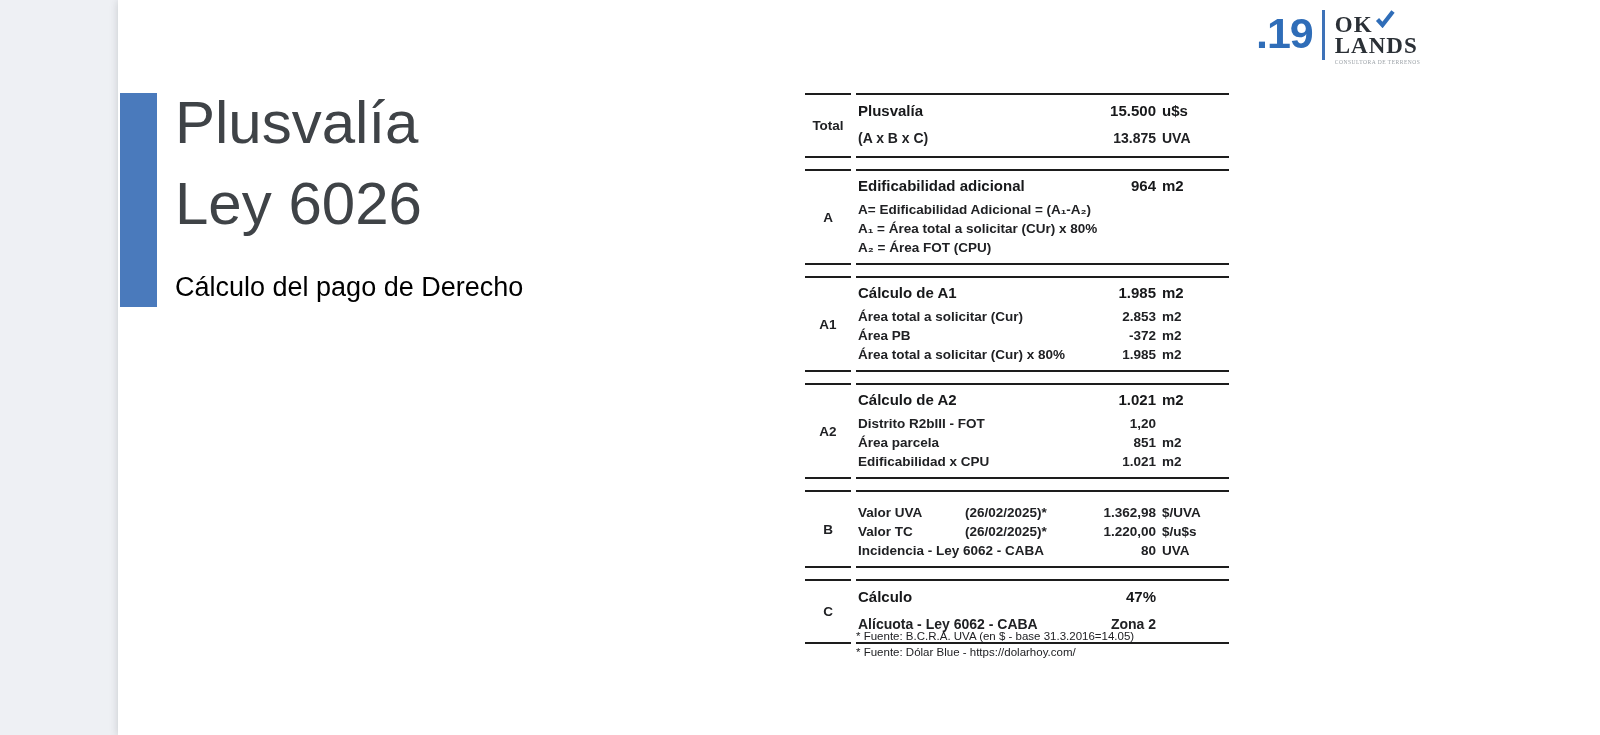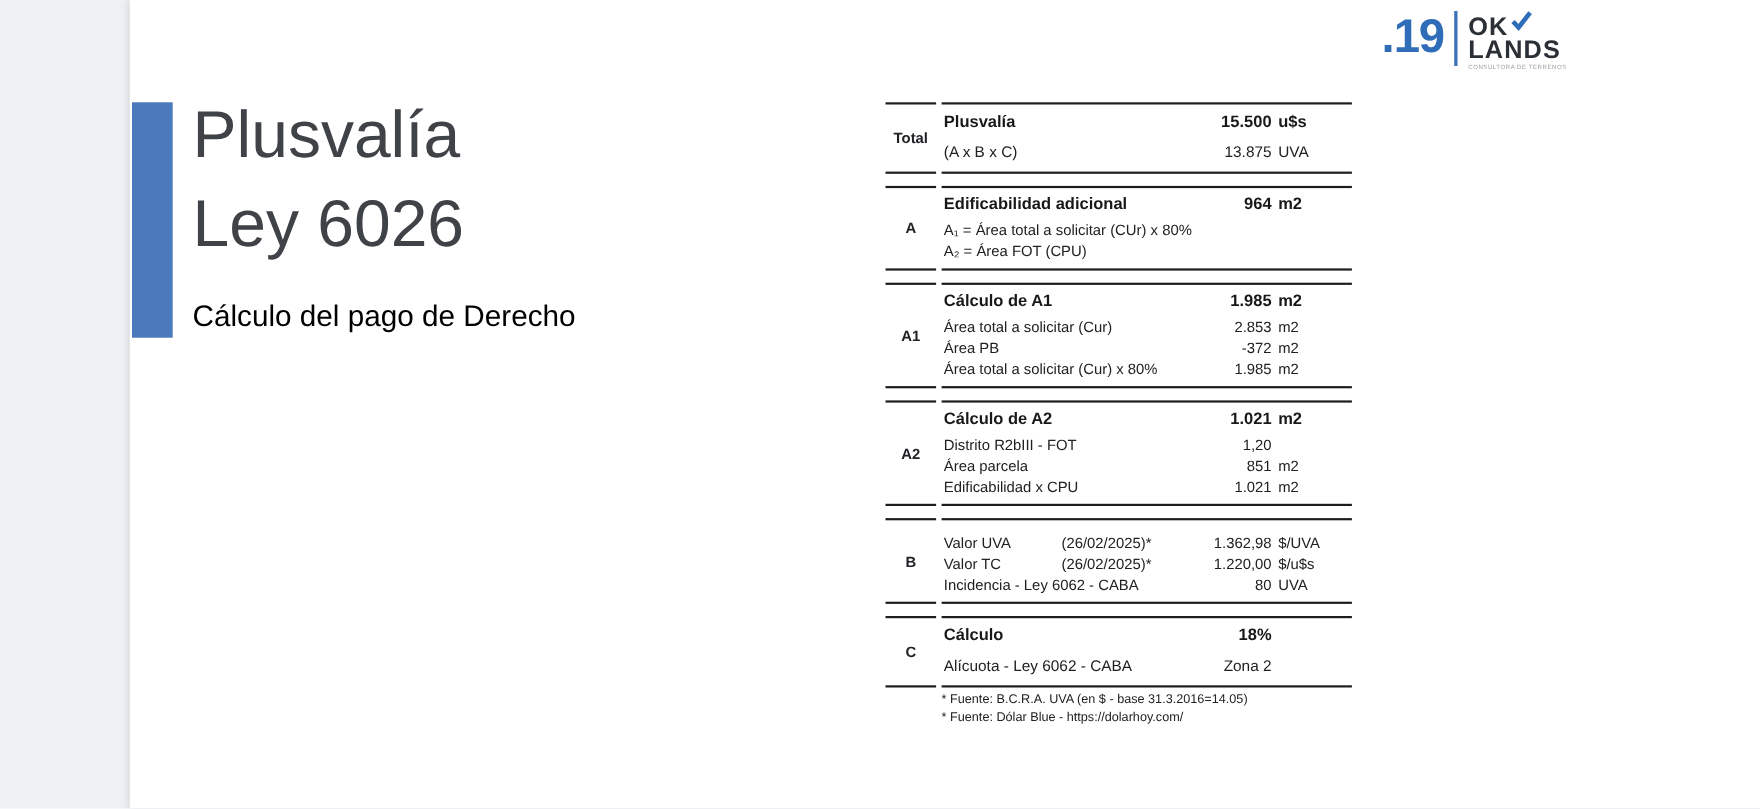--- a/index.html
+++ b/index.html
@@ -17,21 +17,21 @@
     background:#ffffff;
     box-shadow:0 1px 8px rgba(60,64,67,.22);
   }
   
   .brand { position:absolute; top:8px; left:1138px; display:flex; align-items:flex-start; }
   .page-num {
     font-size:43px; font-weight:700; color:#2f6db8;
     line-height:50px; letter-spacing:-1px;
   }
   .brand-sep { width:3px; height:50px; background:#3e72b8; margin:2px 10px 0 9px; }
-  .logo { padding-top:6px; }
+  .logo { padding-top:6px;font-family:Liberation Serif, serif; }
   .logo-line { display:flex; align-items:flex-start; }
   .logo-word {
     font-size:23px; font-weight:700; color:#2b3036;
     letter-spacing:1px; line-height:21px;
   }
   .check-icon { margin-left:2px; margin-top:-4px; }
   .logo-tagline {
     font-size:5.5px; color:#9aa0a6; letter-spacing:.5px;
     margin-top:3px; white-space:nowrap;
   }
@@ -53,21 +53,21 @@
     font-size:13.5px; color:#202124;font-weight:bold;
   }
   .sec-main {
     flex:1;
     border-top:2px solid #1d1d1d; border-bottom:2px solid #1d1d1d;
     padding:6px 0 7px 2px;
   }
   .section.slim .sec-main { padding-top:7px; padding-bottom:9px; }
   .grid-row { display:grid; grid-template-columns:107px 86px 105px 73px; }
   .sec-header { font-weight:700; font-size:15px; color:#17181a; line-height:18px; }
-  .sub-rows { margin-top:6px; display:flex; flex-direction:column; gap:2px; }
+  .sub-rows { margin-top:6px; display:flex; flex-direction:column; gap:2px;font-weight:bold; }
   .section.slim .sub-rows { margin-top:10px; gap:0; }
   .sub-row { font-size:13.5px; line-height:17px; }
   .section.slim .sub-row { font-size:14px; }
   .cell { white-space:nowrap; overflow:visible; }
   .c-num { text-align:right; }
   .c-unit { padding-left:6px; }
   .c-full { grid-column:1 / -1; }
   
   .footnotes { position:absolute; left:738px; top:628px; font-size:11.5px; line-height:16px; color:#202124; }
 </style>
@@ -126,20 +126,23 @@
       <div class="sec-label">A</div>
       <div class="sec-main">
         <div class="grid-row sec-header">
           <div class="cell">Edificabilidad adicional</div>
           <div class="cell"></div>
           <div class="cell c-num">964</div>
           <div class="cell c-unit">m2</div>
         </div>
         <div class="sub-rows">
           <div class="grid-row sub-row">
+            <div class="cell c-full">A= Edificabilidad Adicional = (A₁-A₂)</div>
+          </div>
+          <div class="grid-row sub-row">
             <div class="cell c-full">A₁ =  Área total a solicitar (CUr) x 80%</div>
           </div>
           <div class="grid-row sub-row">
             <div class="cell c-full">A₂ =  Área FOT (CPU)</div>
           </div>
         </div>
       </div>
     </div>
 
     <div class="section">
@@ -231,21 +234,21 @@
         </div>
       </div>
     </div>
 
     <div class="section slim">
       <div class="sec-label">C</div>
       <div class="sec-main">
         <div class="grid-row sec-header">
           <div class="cell">Cálculo</div>
           <div class="cell"></div>
-          <div class="cell c-num">18%</div>
+          <div class="cell c-num">47%</div>
           <div class="cell c-unit"></div>
         </div>
         <div class="sub-rows">
           <div class="grid-row sub-row">
             <div class="cell">Alícuota - Ley 6062 - CABA</div>
             <div class="cell"></div>
             <div class="cell c-num">Zona 2</div>
             <div class="cell c-unit"></div>
           </div>
         </div>

